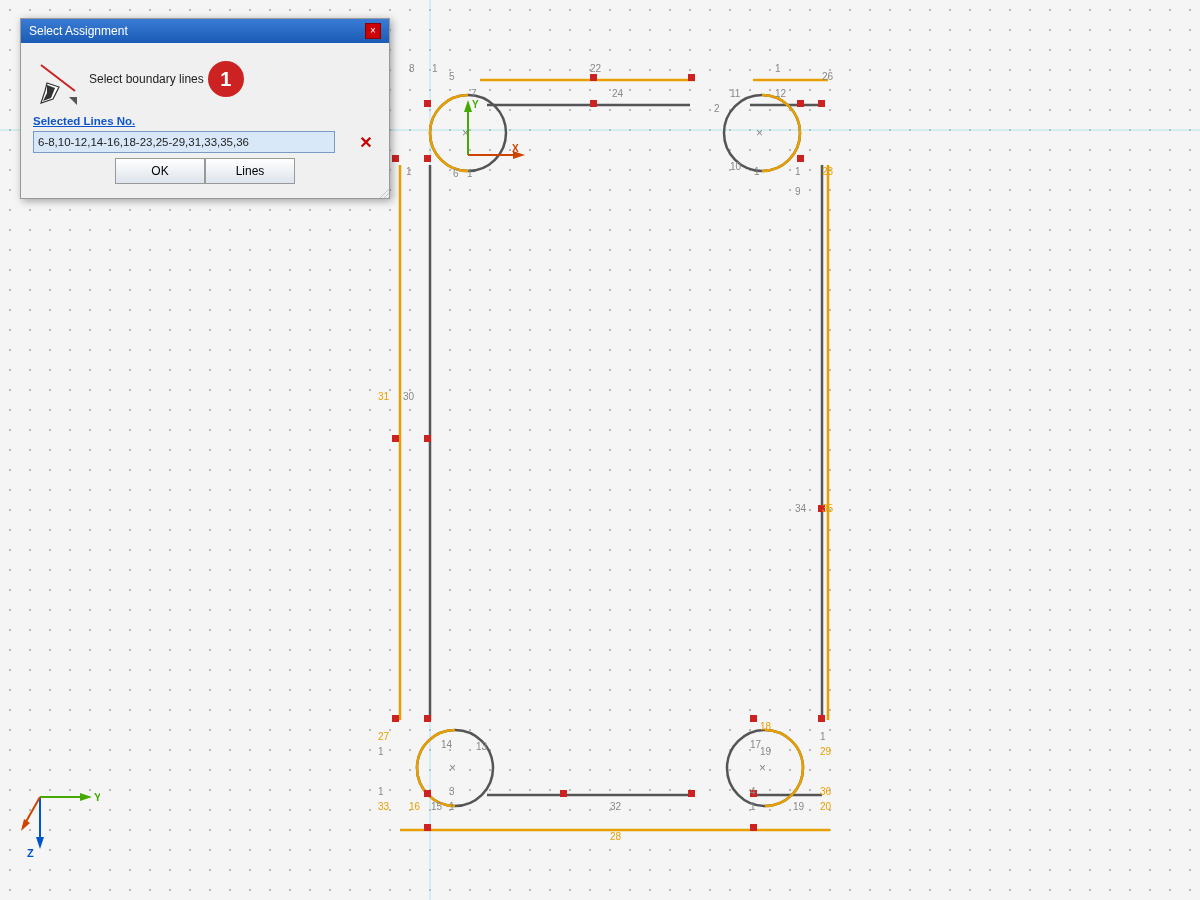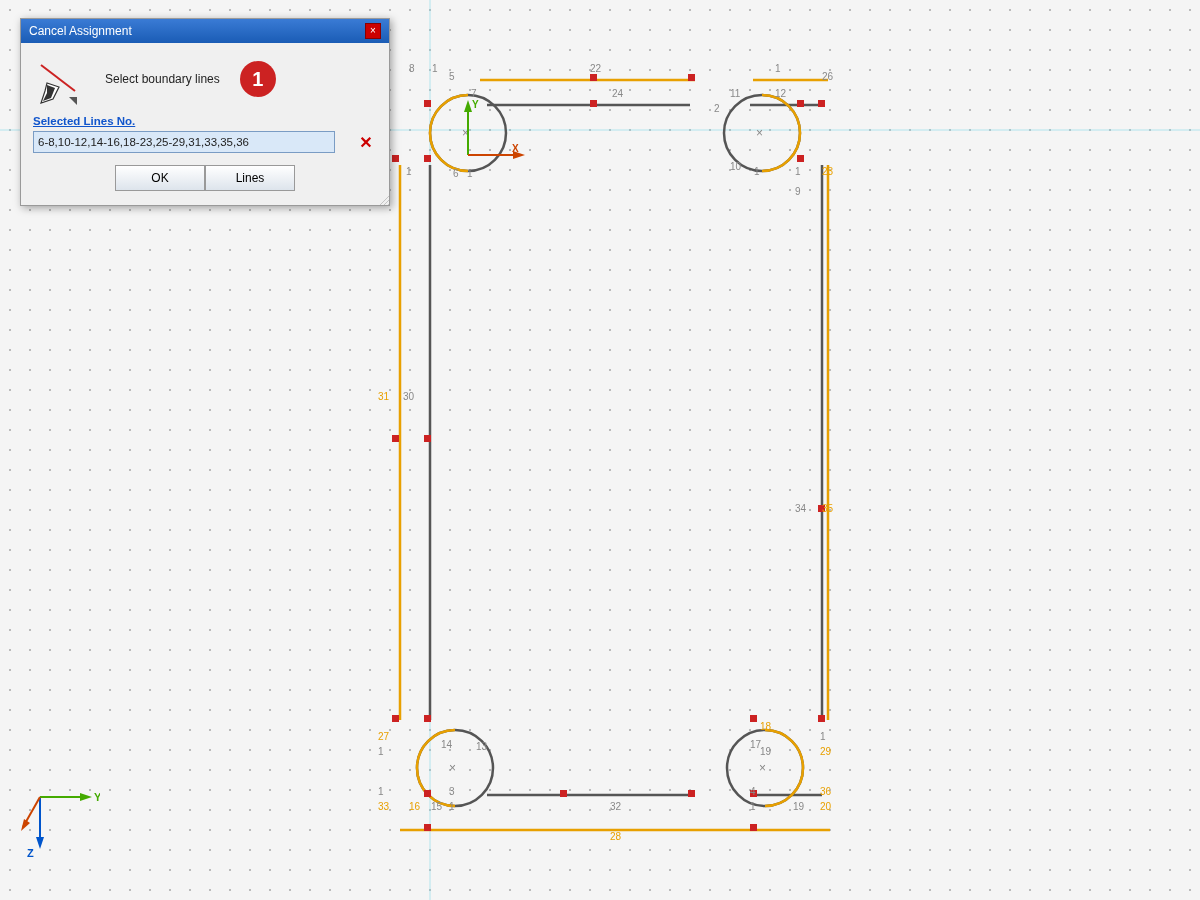--- a/index.html
+++ b/index.html
@@ -72,21 +72,21 @@
       line-height: 1;
     }
 
     #dialog-body {
       padding: 10px 12px 14px;
     }
 
     #icon-instruction-row {
       display: flex;
       align-items: center;
-      gap: 20px;
+      gap: 4px;
       margin-bottom: 10px;
     }
 
     #cursor-icon-box {
       width: 52px;
       height: 52px;
       display: flex;
       align-items: center;
       justify-content: center;
       position: relative;
@@ -116,21 +116,21 @@
       font-size: 11.5px;
       font-weight: bold;
       margin-bottom: 4px;
       text-decoration: underline;
     }
 
     #input-row {
       display: flex;
       align-items: center;
       gap: 20px;
-      margin-bottom: 12px;
+      margin-bottom: 5px;
     }
 
     #lines-input {
       flex: 1;
       height: 22px;
       border: 1px solid #7a9cc4;
       background: #d9e8f8;
       padding: 2px 4px;
       font-size: 11.5px;
       color: #222;
@@ -355,21 +355,21 @@
       <text x="74" y="24" font-size="11" fill="#44aa00" font-weight="bold">Y</text>
 
       <line x1="20" y1="20" x2="3" y2="50" stroke="#cc4400" stroke-width="2"></line>
       <polygon points="1,54 4,42 10,46" fill="#cc4400"></polygon>
     </svg>
   </div>
 </div>
 
 <div id="dialog">
   <div id="dialog-titlebar">
-    <span id="dialog-title">Cancel Assignment</span>
+    <span id="dialog-title">Select Assignment</span>
     <div id="close-btn">×</div>
   </div>
   <div id="dialog-body">
     <div id="icon-instruction-row">
 
       <div id="cursor-icon-box">
         <svg width="52" height="52" viewBox="0 0 52 52" xmlns="http://www.w3.org/2000/svg">
 
           <line x1="8" y1="12" x2="42" y2="38" stroke="#cc2222" stroke-width="2"></line>
 

